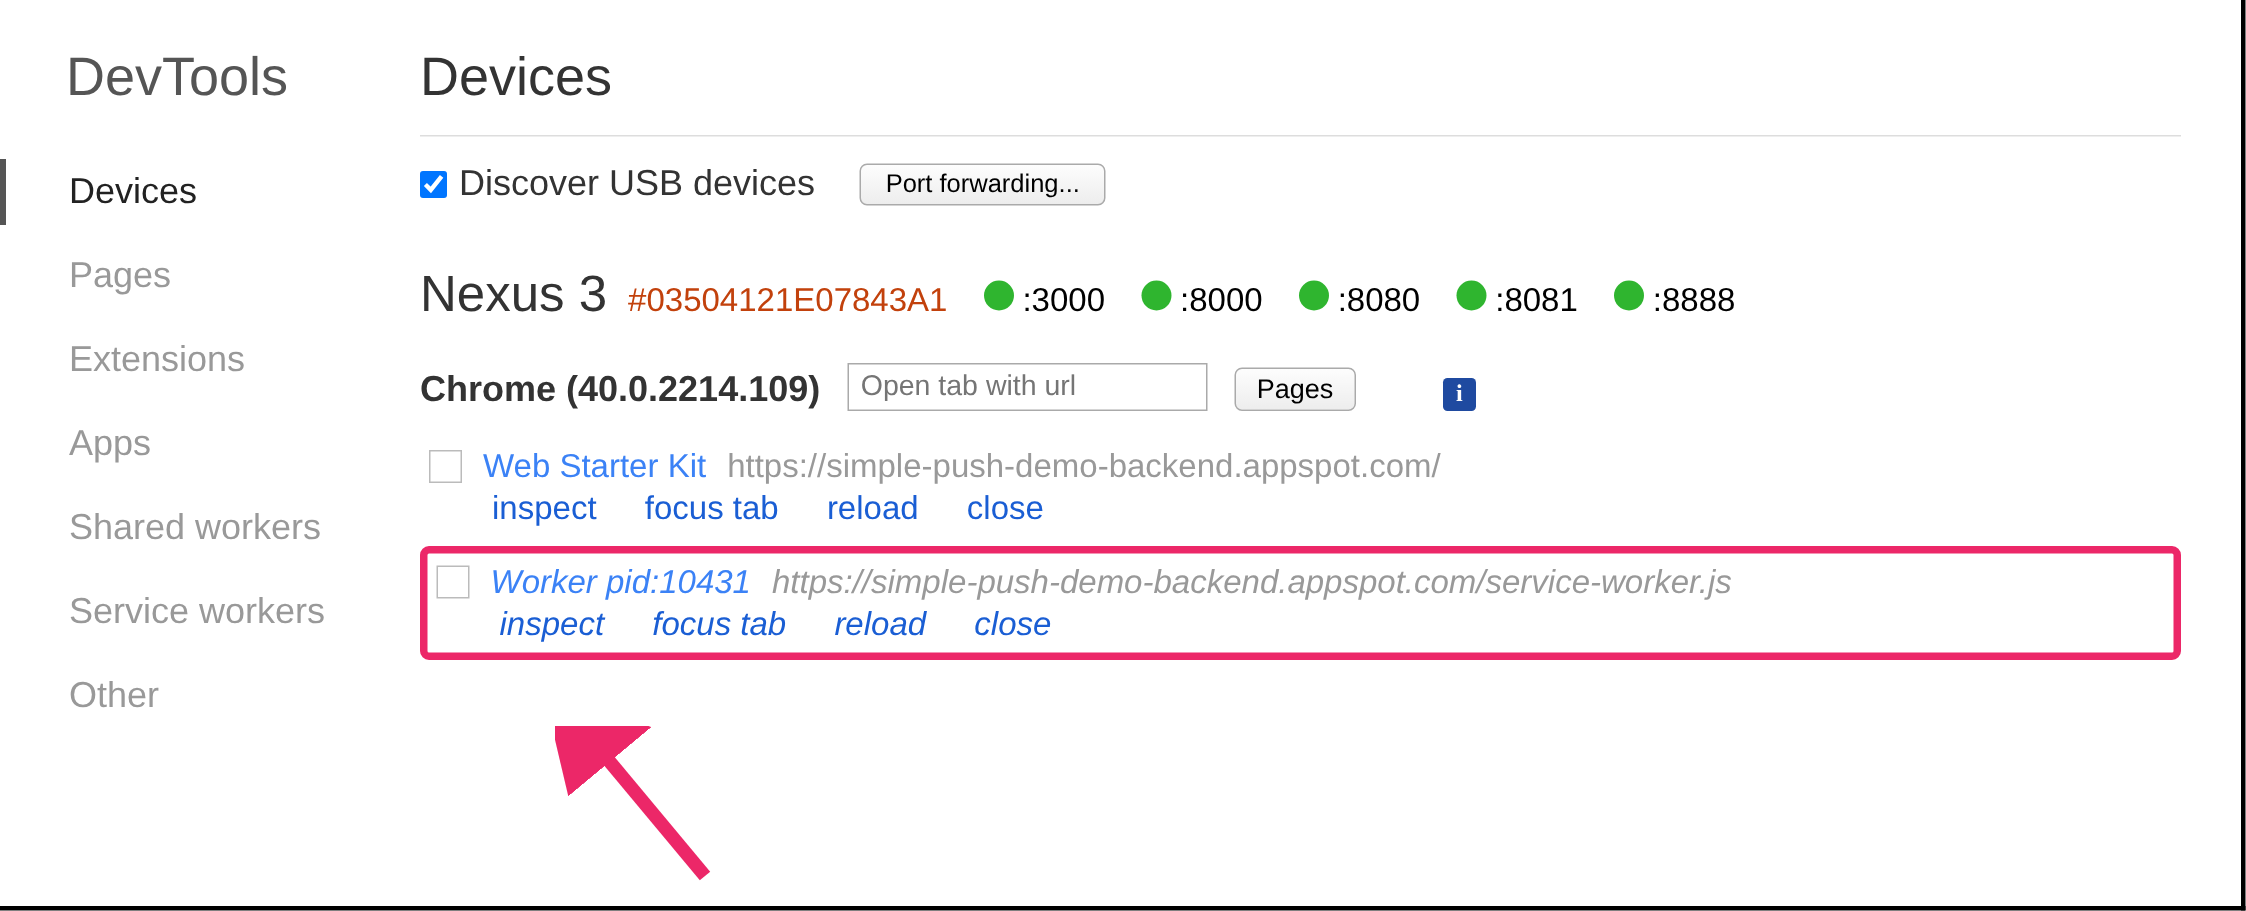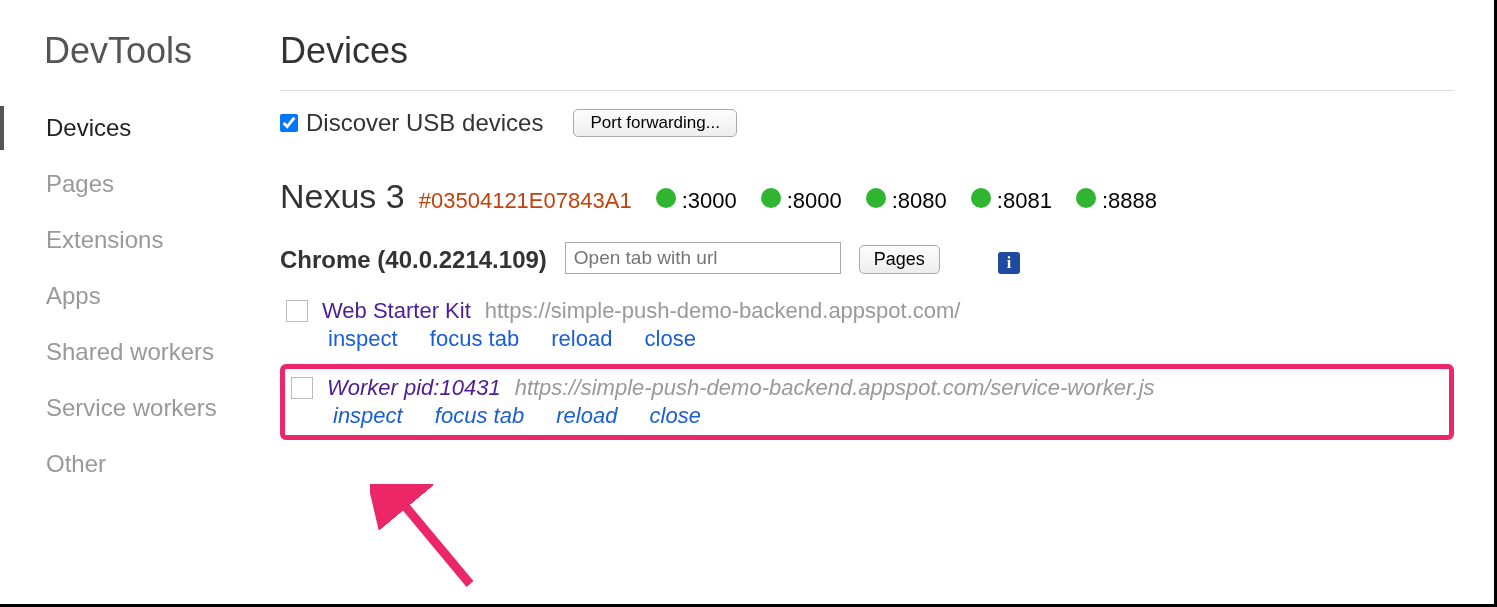--- a/index.html
+++ b/index.html
@@ -121,21 +121,21 @@
     margin-bottom: 18px;
   }
   .browser-label {
     font-size: 24px;
     font-weight: 600;
     color: #333;
   }
   .url-input {
     font-size: 19px;
     padding: 4px 8px;
-    width: 276px;
+    width: 240px;
     border: 1px solid #aaa;
     color: #999;
   }
   .open-btn {
     font-family: inherit;
     font-size: 18px;
     padding: 3px 14px;
     background: linear-gradient(#fdfdfd, #ededed);
     border: 1px solid #aaa;
     border-radius: 5px;
@@ -170,21 +170,21 @@
     gap: 14px;
     font-size: 22px;
   }
   .entry-cb {
     width: 22px; height: 22px;
     border: 1px solid #bbb;
     background: #fff;
     display: inline-block;
     cursor: pointer;
   }
-  .entry-title { color: #4c1d95; }
+  .entry-title { color: #3b82f6; }
   .entry-url { color: #999; }
   .entry-actions {
     margin-left: 42px;
     margin-top: 2px;
     font-size: 22px;
   }
   .entry-actions a {
     color: #1a5ed4;
     text-decoration: none;
     margin-right: 26px;

